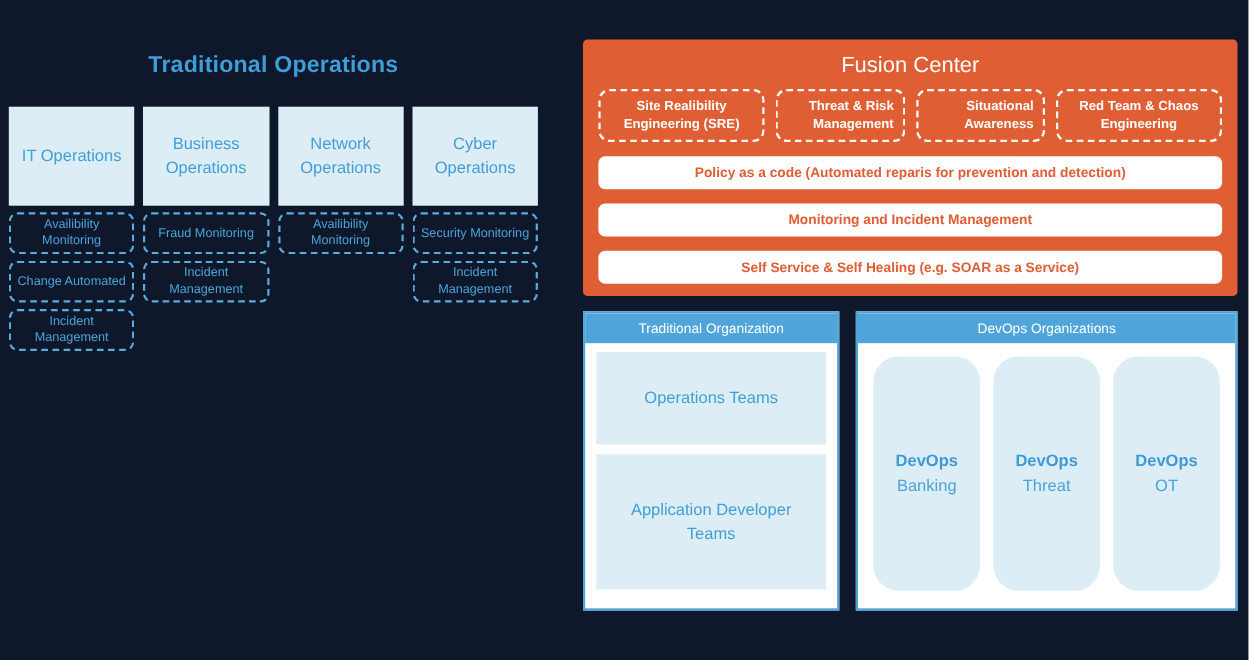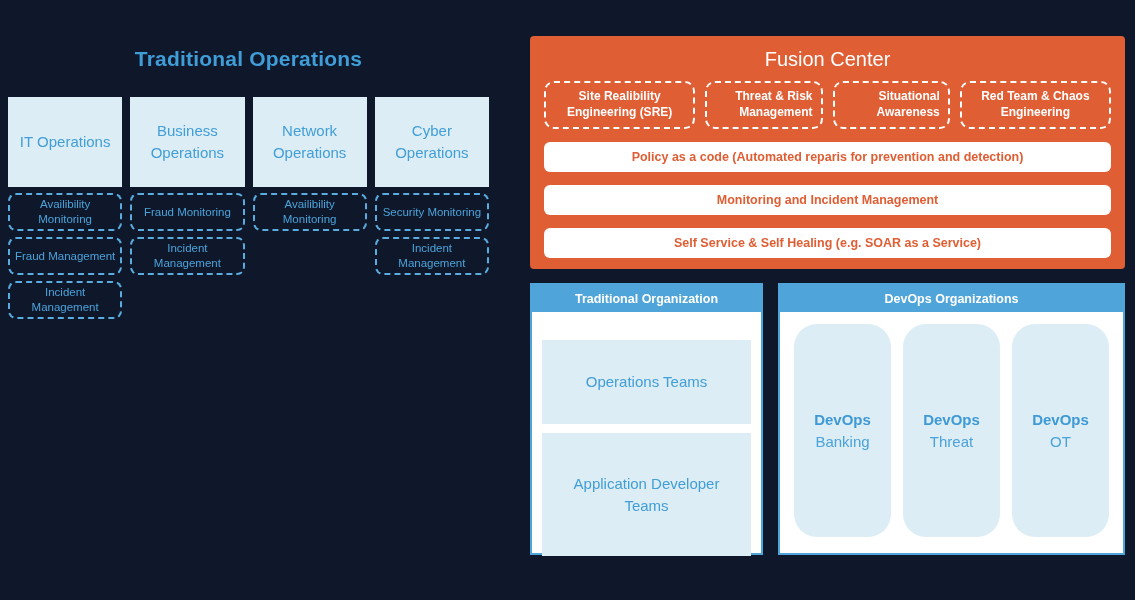--- a/index.html
+++ b/index.html
@@ -134,27 +134,27 @@
     border: 2px solid #4FA5D9;
     background: #ffffff;
     box-sizing: border-box;
   }
   .org-traditional { width: 233px; }
   .org-devops { flex: 1; }
   .org-head {
     height: 27px;
     background: #4FA5D9;
     color: #ffffff;
-    font-weight: bold;
+    font-weight: normal;
     font-size: 12.5px;
     display: flex;
     align-items: center;
     justify-content: center;
   }
-  .trad-body { padding: 28px 10px 0 10px; }
+  .trad-body { padding: 8px 10px 0 10px; }
   .team-box {
     background: #DCEDF5;
     display: flex;
     align-items: center;
     justify-content: center;
     text-align: center;
     color: #419ED7;
     font-size: 15px;
     line-height: 1.45;
     padding: 0 14px;
@@ -188,21 +188,21 @@
 
 <div class="canvas">
 
   <section class="left-panel">
     <h1 class="left-title">Traditional Operations</h1>
     <div class="cols">
 
       <div class="col">
         <div class="colhead">IT Operations</div>
         <div class="item">Availibility Monitoring</div>
-        <div class="item">Fraud Management</div>
+        <div class="item">Change Automated</div>
         <div class="item">Incident Management</div>
       </div>
 
       <div class="col">
         <div class="colhead">Business Operations</div>
         <div class="item">Fraud Monitoring</div>
         <div class="item">Incident Management</div>
       </div>
 
       <div class="col">

